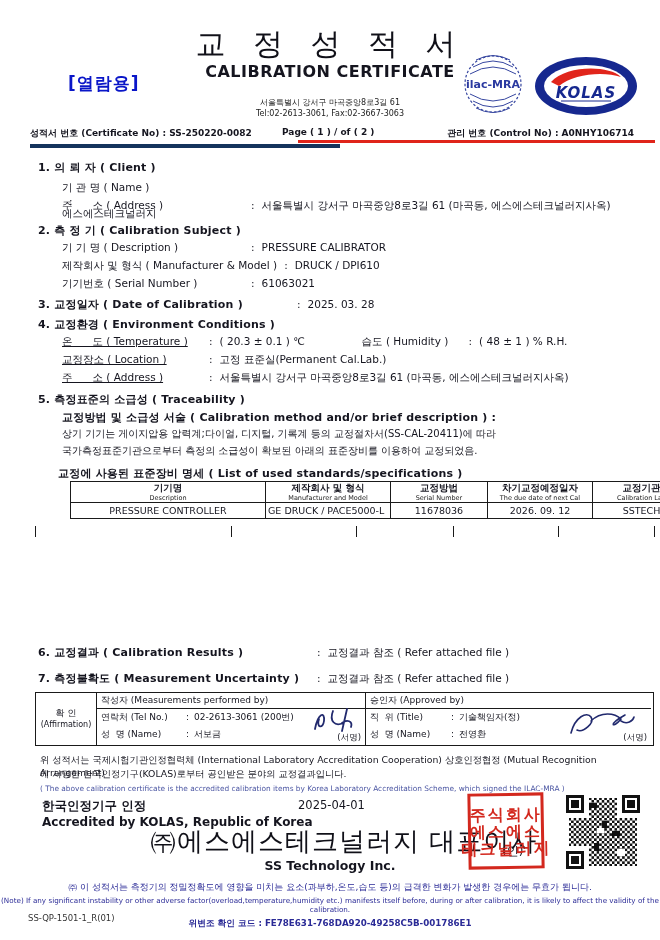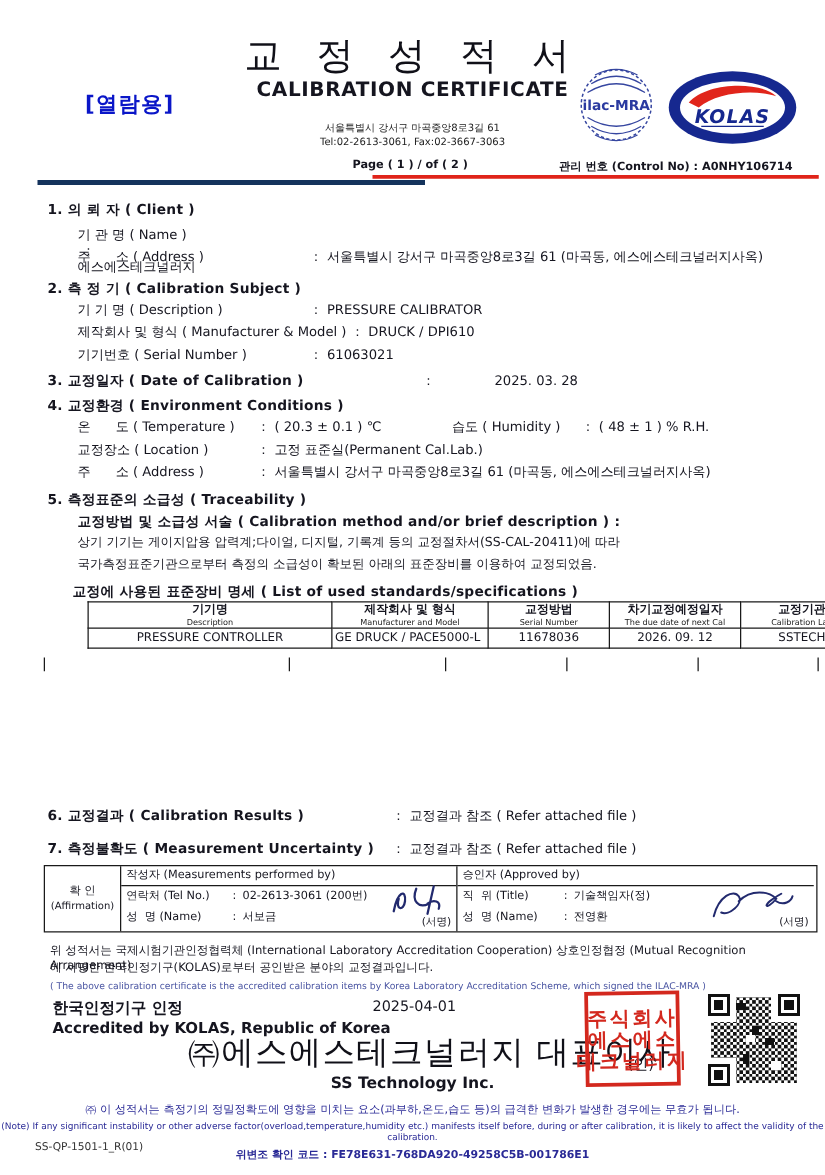--- a/index.html
+++ b/index.html
@@ -6,21 +6,21 @@
   #page{position:relative;width:660px;height:940px;background:#ffffff;margin:0 auto;
         font-family:"DejaVu Sans","Liberation Sans",sans-serif;color:#15151f;overflow:hidden;}
   .abs{position:absolute;}
   .b{font-weight:normal;}
   .row{display:flex;align-items:baseline;font-size:10.5px;}
   .lbl{white-space:pre;}
   .colon{padding:0 7px;}
   .val{white-space:pre;}
   .sec{font-size:11px;font-weight:bold;letter-spacing:0.2px;}
   .w182{min-width:182px;}
-  .w140{min-width:140px;}
+  .w140{min-width:140px;text-decoration:underline;}
   .w105{min-width:100px;}
   
   .title{width:100%;text-align:center;font-size:30px;letter-spacing:9px;color:#101018;}
   .subtitle{width:100%;text-align:center;font-size:16px;font-weight:bold;letter-spacing:0.5px;}
   .viewlabel{font-size:17px;font-weight:bold;color:#0a16c8;letter-spacing:1px;}
   .orgline{width:100%;text-align:center;font-size:8px;color:#222;}
   .inforow{font-size:9px;font-weight:bold;}
   .navline{background:#14335c;}
   .redline{background:#e0241a;}
   
@@ -89,20 +89,21 @@
   <div class="abs" style="left:533px;top:55px;width:106px;height:62px;">
     <svg width="106" height="62" viewBox="0 0 106 62">
       <ellipse cx="53" cy="31" rx="51" ry="29" fill="#16288f"></ellipse>
       <ellipse cx="53" cy="31" rx="42" ry="21" fill="#ffffff"></ellipse>
       <path d="M18 27 C33 10 76 10 88 22 C70 16 40 19 26 31 Z" fill="#e1251b"></path>
       <text x="53" y="43" text-anchor="middle" font-family="DejaVu Sans, sans-serif" font-size="15" font-weight="bold" font-style="italic" fill="#16288f" letter-spacing="1">KOLAS</text>
       <line x1="28" y1="46" x2="78" y2="46" stroke="#16288f" stroke-width="1"></line>
     </svg>
   </div>
 
+  <div class="abs inforow" style="left:30px;top:127px;">성적서 번호 (Certificate No) : SS-250220-0082</div>
   <div class="abs inforow" style="left:282px;top:127px;">Page ( 1 ) / of ( 2 )</div>
   <div class="abs inforow" style="right:26px;top:127px;">관리  번호 (Control No) : A0NHY106714</div>
   <div class="abs redline" style="left:298px;top:140px;width:357px;height:3px;"></div>
   <div class="abs navline" style="left:30px;top:144px;width:310px;height:3.5px;"></div>
 
   <div class="abs sec" style="left:38px;top:160px;">1. 의 뢰 자 ( Client )</div>
   <div class="abs row" style="left:62px;top:181px;flex-direction:column;">
     <span class="lbl w182">기 관 명 ( Name )</span>
     <span class="colon">:</span>
     <span class="val">에스에스테크널러지</span>
@@ -123,21 +124,21 @@
     <span class="lbl w182">제작회사 및 형식 ( Manufacturer &amp; Model )</span>
     <span class="colon">:</span>
     <span class="val">DRUCK / DPI610</span>
   </div>
   <div class="abs row" style="left:62px;top:277px;">
     <span class="lbl w182">기기번호 ( Serial Number )</span>
     <span class="colon">:</span>
     <span class="val">61063021</span>
   </div>
 
-  <div class="abs row" style="left:38px;top:297px;gap:44px;">
+  <div class="abs row" style="left:38px;top:297px;">
     <span class="sec" style="min-width:252px;">3. 교정일자 ( Date of Calibration )</span>
     <span class="colon">:</span>
     <span class="val">2025. 03. 28</span>
   </div>
 
   <div class="abs sec" style="left:38px;top:317px;">4. 교정환경 ( Environment Conditions )</div>
   <div class="abs row" style="left:62px;top:335px;">
     <span class="lbl w140">온      도 ( Temperature )</span>
     <span class="colon">:</span>
     <span class="val" style="min-width:142px;">( 20.3 ± 0.1 ) ℃</span>

